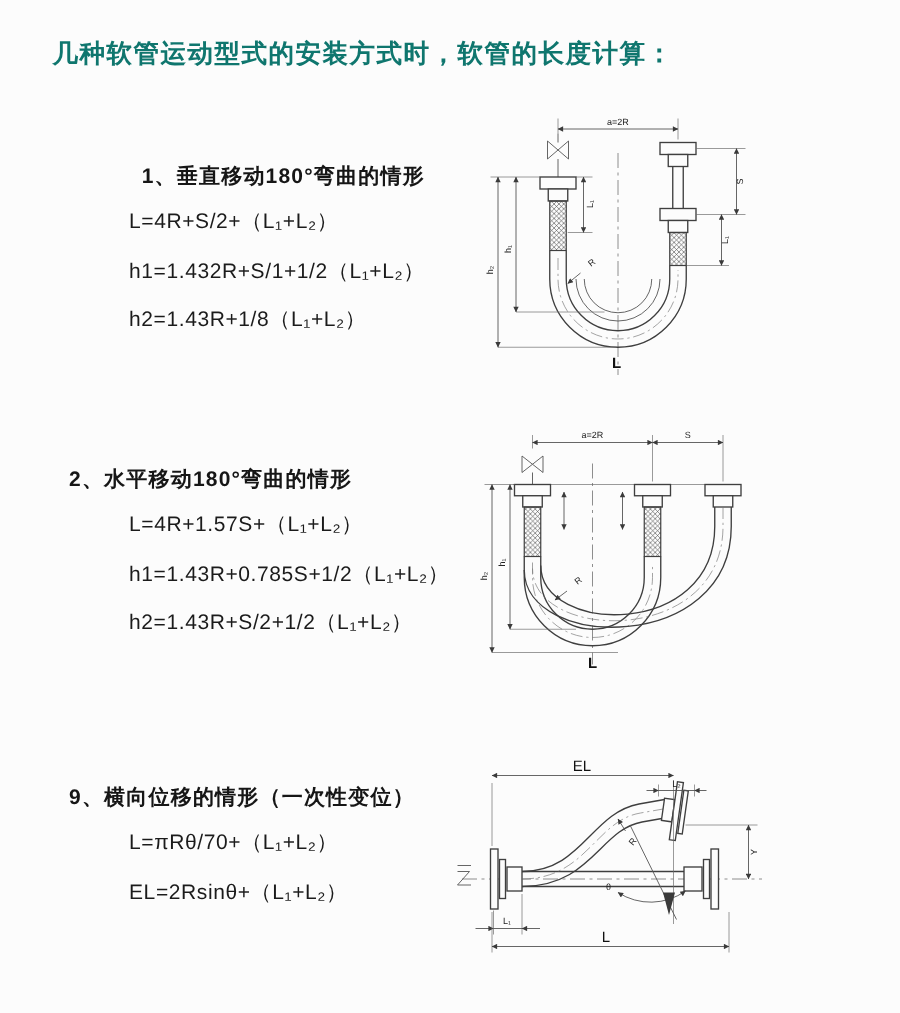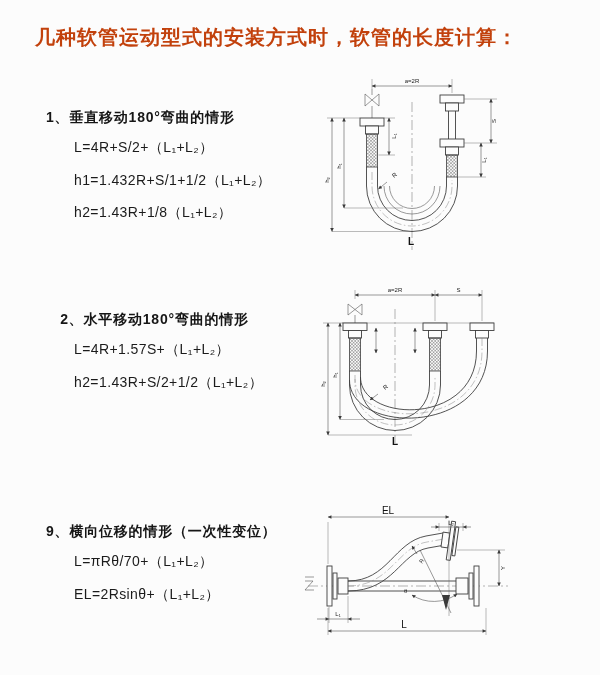--- a/index.html
+++ b/index.html
@@ -1,22 +1,22 @@
 <!DOCTYPE html>
 <html><head>
 <meta charset="utf-8">
 <style>
   html,body{margin:0;padding:0;}
   body{width:600px;height:675px;background:#fbfbfb;font-family:"Liberation Sans","DejaVu Sans",sans-serif;color:#1a1a1a;position:relative;overflow:hidden;}
   .page{position:absolute;inset:0;background:#fcfcfc;}
-  .title{position:absolute;left:35px;top:24px;font-size:20px;font-weight:bold;letter-spacing:1px;color:#c2410c;}
+  .title{position:absolute;left:35px;top:24px;font-size:17px;font-weight:bold;letter-spacing:1px;color:#0f766e;}
   .section{position:absolute;left:46px;}
   .sec-heading{font-size:14px;font-weight:bold;letter-spacing:0.8px;color:#161616;line-height:30px;height:30px;}
-  .formula{margin-left:28px;height:32.5px;display:flex;align-items:center;font-size:14px;letter-spacing:0.4px;color:#1b1b1b;}
-  #sec1{top:102px;} #sec2{top:304px;text-align:center;} #sec3{top:516px;}
+  .formula{margin-left:40px;height:32.5px;display:flex;align-items:center;font-size:14px;letter-spacing:0.4px;color:#1b1b1b;}
+  #sec1{top:102px;text-align:right;} #sec2{top:304px;} #sec3{top:516px;}
   svg.diag{position:absolute;}
   
   .obj{stroke:#3f3f3f;stroke-width:0.9;fill:none;}
   .objf{stroke:#3f3f3f;stroke-width:0.9;fill:#fcfcfc;}
   .thin{stroke:#555;stroke-width:0.6;fill:none;}
   .dim{stroke:#555;stroke-width:0.6;fill:none;}
   .ext{stroke:#6a6a6a;stroke-width:0.45;fill:none;}
   .cl{stroke:#6a6a6a;stroke-width:0.5;fill:none;stroke-dasharray:10 3 2 3;}
   .hoseclc{stroke:#777;stroke-width:0.45;fill:none;stroke-dasharray:8 2.5 1.5 2.5;}
   text.dt{fill:#222;font-size:6px;font-family:"Liberation Sans","DejaVu Sans",sans-serif;}
@@ -32,20 +32,21 @@
   <div class="section" id="sec1">
     <div class="sec-heading">1、垂直移动180°弯曲的情形</div>
     <div class="formula">L=4R+S/2+（L₁+L₂）</div>
     <div class="formula">h1=1.432R+S/1+1/2（L₁+L₂）</div>
     <div class="formula">h2=1.43R+1/8（L₁+L₂）</div>
   </div>
 
   <div class="section" id="sec2">
     <div class="sec-heading">2、水平移动180°弯曲的情形</div>
     <div class="formula">L=4R+1.57S+（L₁+L₂）</div>
+    <div class="formula">h1=1.43R+0.785S+1/2（L₁+L₂）</div>
     <div class="formula">h2=1.43R+S/2+1/2（L₁+L₂）</div>
   </div>
 
   <div class="section" id="sec3">
     <div class="sec-heading">9、横向位移的情形（一次性变位）</div>
     <div class="formula">L=πRθ/70+（L₁+L₂）</div>
     <div class="formula">EL=2Rsinθ+（L₁+L₂）</div>
   </div>
 
   <svg class="diag" style="left:315px;top:72px" width="285" height="185" viewBox="0 0 285 185">

